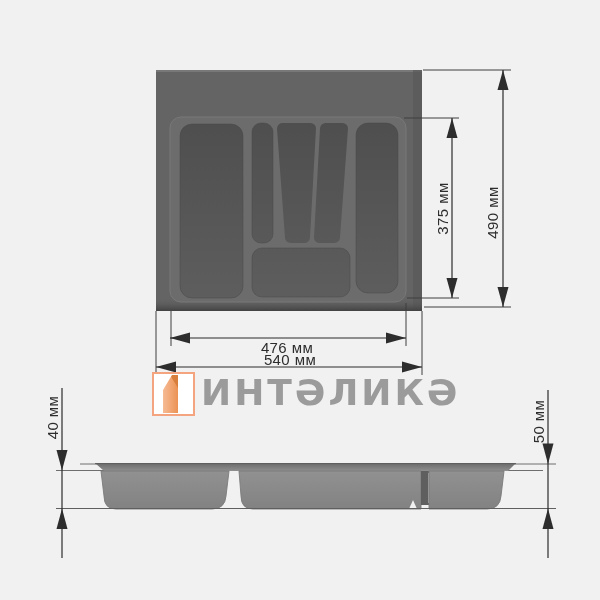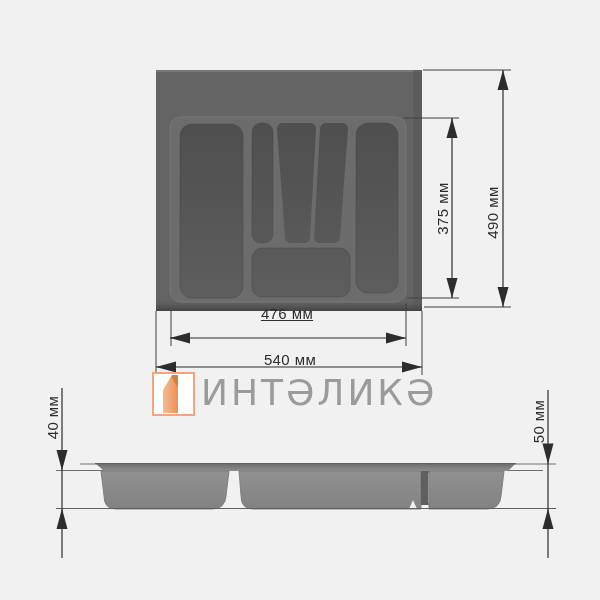--- a/index.html
+++ b/index.html
@@ -9,21 +9,21 @@
     overflow:hidden;margin:0;
   }
   .stage svg{position:absolute;left:0;top:0;}
   .dim-label{
     position:absolute;font-size:15px;color:#2d2d2d;letter-spacing:.4px;
     text-align:center;white-space:nowrap;font-family:"Liberation Sans", sans-serif;
   }
   .dim-label.vert{transform:rotate(-90deg);}
   .logo-text{
     position:absolute;left:201px;top:376px;width:260px;height:34px;
-    font-family:"DejaVu Sans", sans-serif;font-weight:400;font-size:36px;
+    font-family:"DejaVu Sans", sans-serif;font-weight:700;font-size:36px;
     line-height:34px;color:#9b9b9b;letter-spacing:3px;white-space:nowrap;
   }
   .logo-icon{
     position:absolute;left:152px;top:372px;width:39px;height:40px;
     border:2px solid #f4a57f;background:#ffffff;box-sizing:content-box;
   }
   .logo-icon .bar{
     position:absolute;left:9px;top:1px;width:15px;height:38px;
     background:linear-gradient(90deg,#f6bb95,#ec9254);
   }
@@ -132,21 +132,21 @@
     <g fill="#2d2d2d">
       <polygon points="62,470.5 56.5,450 67.5,450"></polygon>
       <polygon points="62,508.5 56.5,529 67.5,529"></polygon>
       <polygon points="548,464 542.5,443.5 553.5,443.5"></polygon>
       <polygon points="548,508.5 542.5,529 553.5,529"></polygon>
     </g>
   </svg>
 
   <div class="dim-label vert" style="left:407px;top:200px;width:70px;">375 мм</div>
   <div class="dim-label vert" style="left:457px;top:204px;width:70px;">490 мм</div>
-  <div class="dim-label" style="left:247px;top:305px;width:80px;text-decoration:underline;">476 мм</div>
+  <div class="dim-label" style="left:247px;top:339px;width:80px;">476 мм</div>
   <div class="dim-label" style="left:250px;top:351px;width:80px;">540 мм</div>
   <div class="dim-label vert" style="left:22px;top:409px;width:60px;">40 мм</div>
   <div class="dim-label vert" style="left:508px;top:413px;width:60px;">50 мм</div>
 
   <div class="logo-icon">
     <div class="bar"></div>
     <div class="fold"></div>
     <div class="notch"></div>
   </div>
   <div class="logo-text">ИНТƏЛИКƏ</div>

